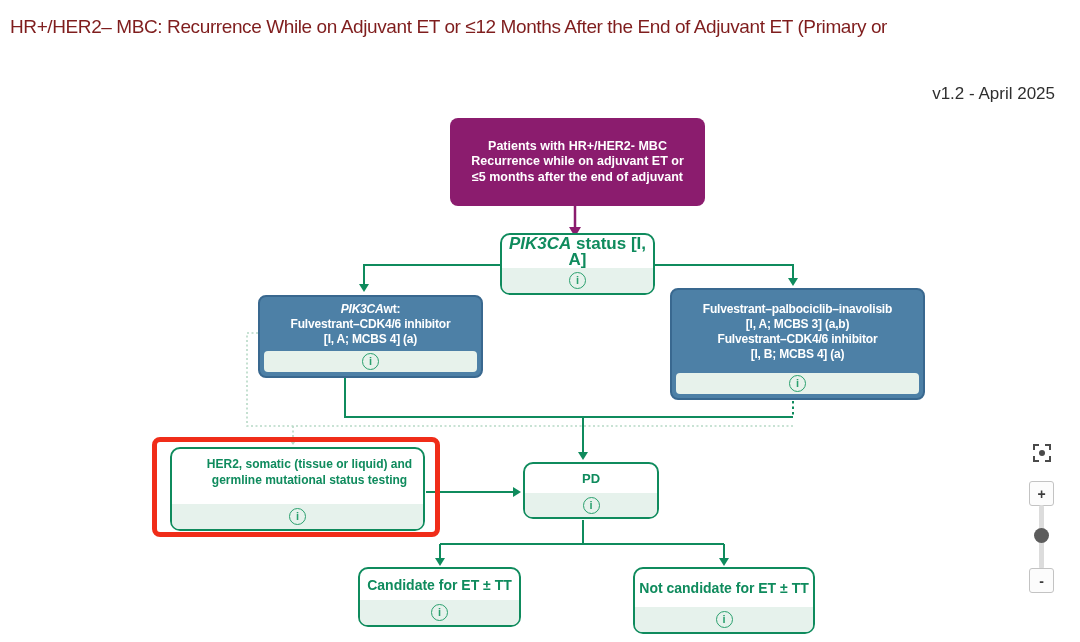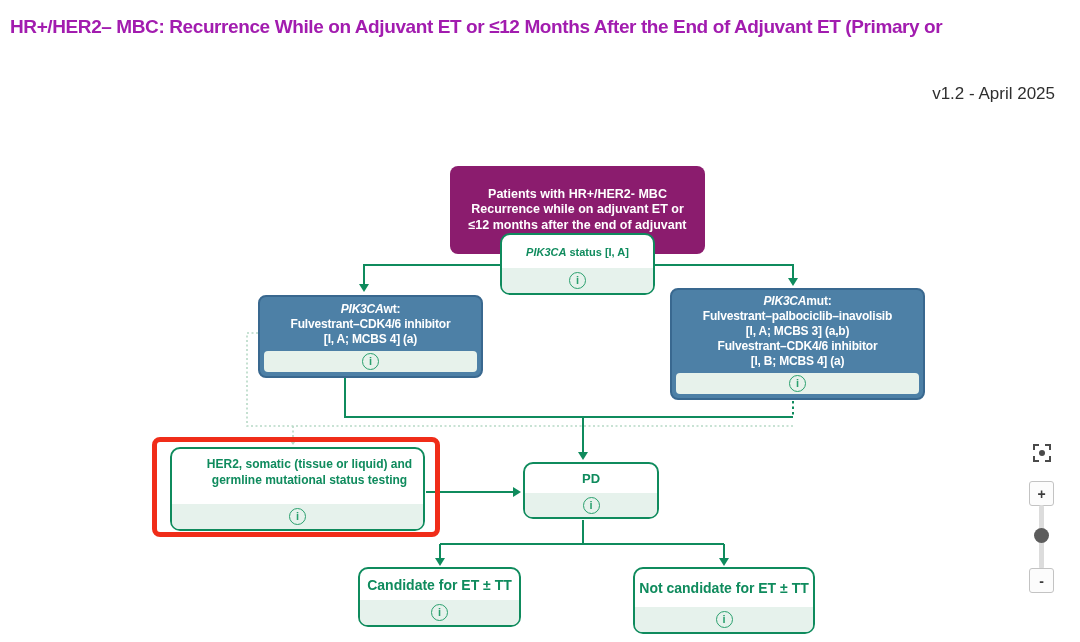--- a/index.html
+++ b/index.html
@@ -1,28 +1,28 @@
 <!DOCTYPE html>
 <html><head>
 <meta charset="utf-8">
 <style>
   html,body{margin:0;padding:0;background:#fff;}
   .stage{position:relative;width:1080px;height:642px;background:#ffffff;overflow:hidden;
          font-family:"Liberation Sans",sans-serif;}
   
-  .title{position:absolute;left:10px;top:12px;font-size:19px;font-weight:bold;color:#a21caf;
+  .title{position:absolute;left:10px;top:12px;font-size:19px;font-weight:normal;color:#7f1d1d;
          line-height:30px;letter-spacing:-0.4px;}
   .title div{white-space:nowrap;}
   .version{position:absolute;top:84px;right:25px;font-size:17px;color:#2f2f2f;}
   
   .edges{position:absolute;left:0;top:0;}
   
   .node{position:absolute;box-sizing:border-box;display:flex;flex-direction:column;
         text-align:center;font-weight:bold;}
-  .pbox{background:#8b1c6e;border-radius:8px;color:#fff;justify-content:center;margin-top:48px;}
+  .pbox{background:#8b1c6e;border-radius:8px;color:#fff;justify-content:center;}
   .pbox .pl{font-size:12.5px;line-height:15.5px;}
   .bbox{background:#4d80a6;border:2px solid #39688f;border-radius:8px;color:#fff;}
   .bcontent{flex:1;display:flex;flex-direction:column;justify-content:center;}
   .bl{font-size:12px;line-height:15px;letter-spacing:-0.2px;}
   .gbox{background:#fff;border:2.5px solid #0f8b5d;border-radius:10px;color:#0f8b5d;}
   .gcontent{flex:1;display:flex;flex-direction:column;justify-content:center;align-items:center;}
   .gcontent.top{justify-content:flex-start;padding-top:7px;padding-left:24px;}
   .gl{font-size:14px;line-height:16px;}
   .gene{font-style:italic;font-weight:bold;}
   .band{display:flex;align-items:center;justify-content:center;}
@@ -83,26 +83,26 @@
       <polygon points="719,558 729,558 724,566"></polygon>
     </g>
     <polygon points="288,438 298,438 293,445" fill="#b7d9c6"></polygon>
     <path d="M575,206 V228" stroke="#8b1c6e" stroke-width="2.5" fill="none"></path>
     <polygon points="569,227 581,227 575,237" fill="#8b1c6e"></polygon>
   </svg>
 
   <div class="node pbox" style="left:450px;top:118px;width:255px;height:88px">
     <div class="pl">Patients with HR+/HER2- MBC</div>
     <div class="pl">Recurrence while on adjuvant ET or</div>
-    <div class="pl">≤12 months after the end of adjuvant</div>
+    <div class="pl">≤5 months after the end of adjuvant</div>
   </div>
 
   <div class="node gbox" style="left:500px;top:233px;width:155px;height:62px">
     <div class="gcontent">
-      <div class="gl" style="font-size:11px">
+      <div class="gl" style="font-size:17px">
         <em class="gene">PIK3CA</em><span> status [I, A]</span>
       </div>
     </div>
     <div class="band gband">
       <span class="info">i</span>
     </div>
   </div>
 
   <div class="node bbox" style="left:258px;top:295px;width:225px;height:83px">
     <div class="bcontent">
@@ -110,21 +110,20 @@
       <div class="bl">Fulvestrant–CDK4/6 inhibitor</div>
       <div class="bl">[I, A; MCBS 4] (a)</div>
     </div>
     <div class="band bband">
       <span class="info">i</span>
     </div>
   </div>
 
   <div class="node bbox" style="left:670px;top:288px;width:255px;height:112px">
     <div class="bcontent">
-      <div class="bl"><em class="gene">PIK3CA</em><span>mut:</span></div>
       <div class="bl">Fulvestrant–palbociclib–inavolisib</div>
       <div class="bl">[I, A; MCBS 3] (a,b)</div>
       <div class="bl">Fulvestrant–CDK4/6 inhibitor</div>
       <div class="bl">[I, B; MCBS 4] (a)</div>
     </div>
     <div class="band bband">
       <span class="info">i</span>
     </div>
   </div>
 

